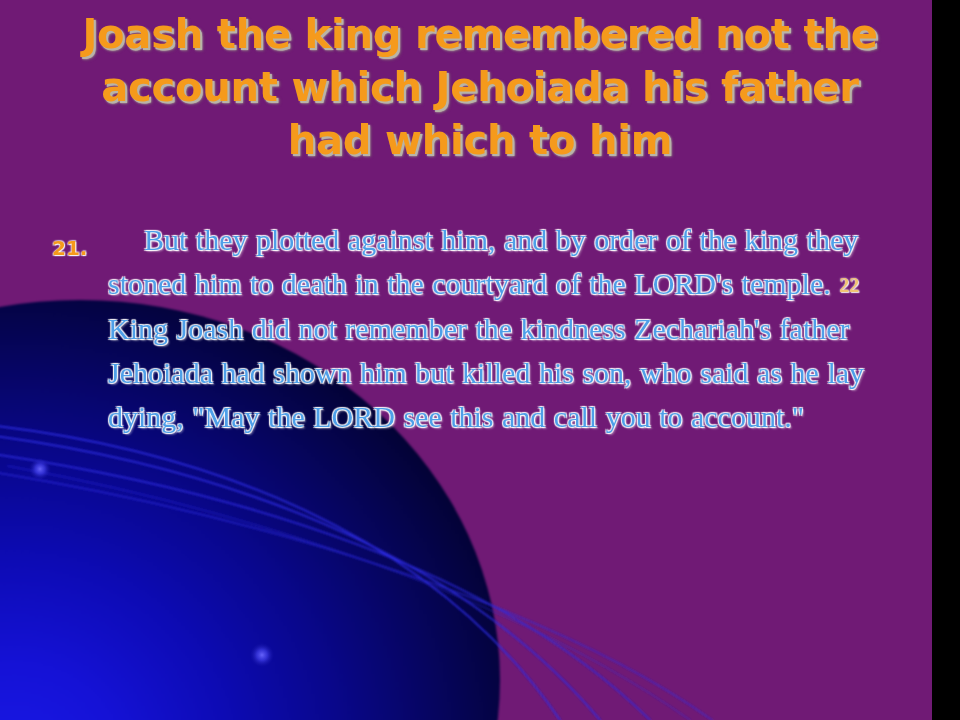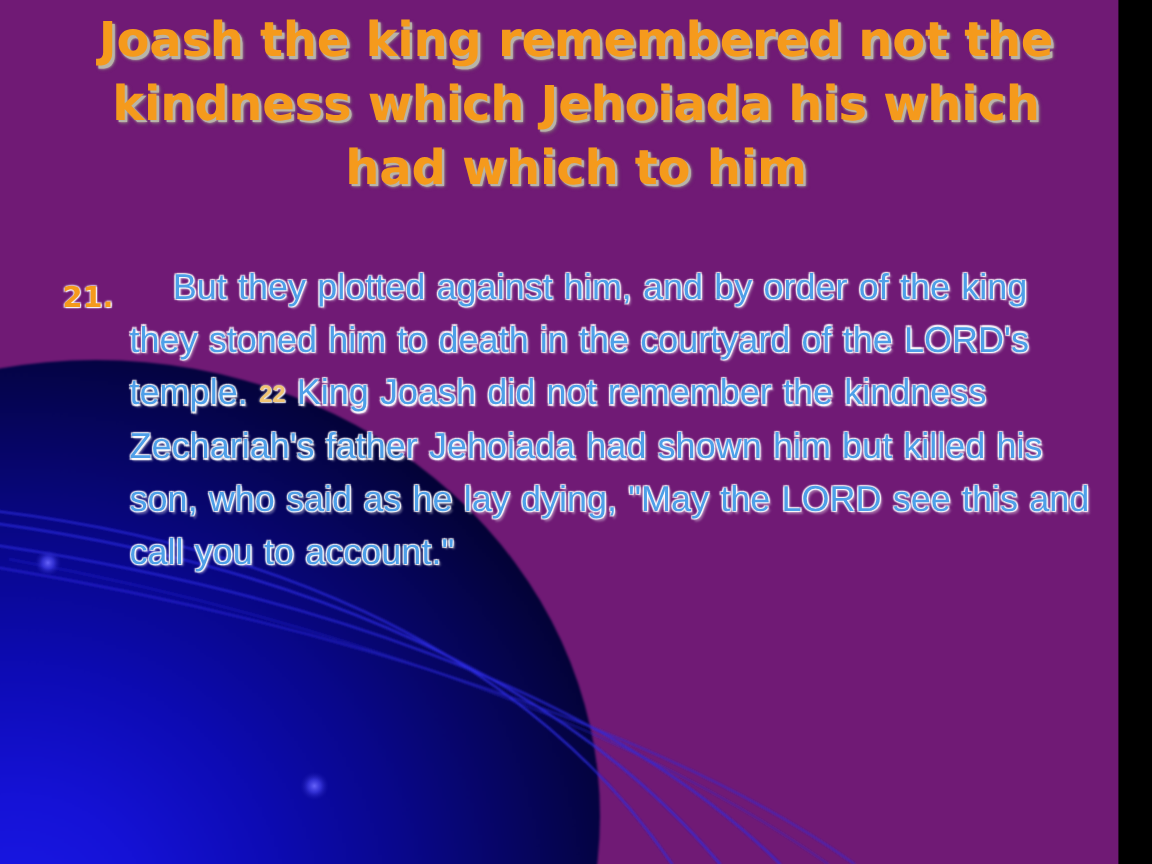--- a/index.html
+++ b/index.html
@@ -90,34 +90,34 @@
   }
   #body-row {
     display: flex;
     align-items: flex-start;
   }
   #bullet-number {
     flex: 0 0 auto;
     width: 56px;
     font-family: "DejaVu Sans", "Liberation Sans", sans-serif;
     font-weight: bold;
-    font-size: 24px;
+    font-size: 20px;
     line-height: 44px;
     color: #f59a1c;
     text-shadow:
       0 0 2px #ffffff,
       1px 1px 1px rgba(255,255,255,0.9),
       -1px 1px 1px rgba(255,255,255,0.55),
       1px -1px 1px rgba(255,255,255,0.55);
     padding-top: 8px;
     text-align: left;
   }
   #body-text {
     flex: 1 1 auto;
-    font-family: Liberation Sans, sans-serif;
+    font-family: Liberation Serif, serif;
     font-size: 30px;
     line-height: 44px;
     color: #4e9fe8;
     text-shadow:
        0 0  1px #ffffff,
        1px 1px 1px rgba(255,255,255,0.95),
       -1px 1px 1px rgba(255,255,255,0.8),
        1px -1px 1px rgba(255,255,255,0.8),
       -1px -1px 1px rgba(255,255,255,0.8),
        2px 2px 2px rgba(255,255,255,0.35);
@@ -162,21 +162,21 @@
         <path d="M 8 466 C 250 510, 520 600, 690 720" stroke-width="1.3" opacity="0.5"></path>
       </g>
 
       <circle cx="40" cy="469" r="11" fill="url(#nodeGrad)"></circle>
       <circle cx="262" cy="655" r="12" fill="url(#nodeGrad)"></circle>
     </svg>
   </div>
 
   <div id="title-block">
     <div class="title-line">Joash the king remembered not the</div>
-    <div class="title-line">kindness which Jehoiada his which</div>
+    <div class="title-line">account which Jehoiada his father</div>
     <div class="title-line">had which to him</div>
   </div>
 
   <div id="body-block">
     <div id="body-row">
       <div id="bullet-number">21.</div>
       <div id="body-text"><span>But they plotted against him, and by order of the king they stoned him to death in the courtyard of the LORD's temple.</span> <span class="verse-marker">22</span> <span>King Joash did not remember the kindness Zechariah's father Jehoiada had shown him but killed his son, who said as he lay dying, "May the LORD see this and call you to account."</span></div>
     </div>
   </div>
 

